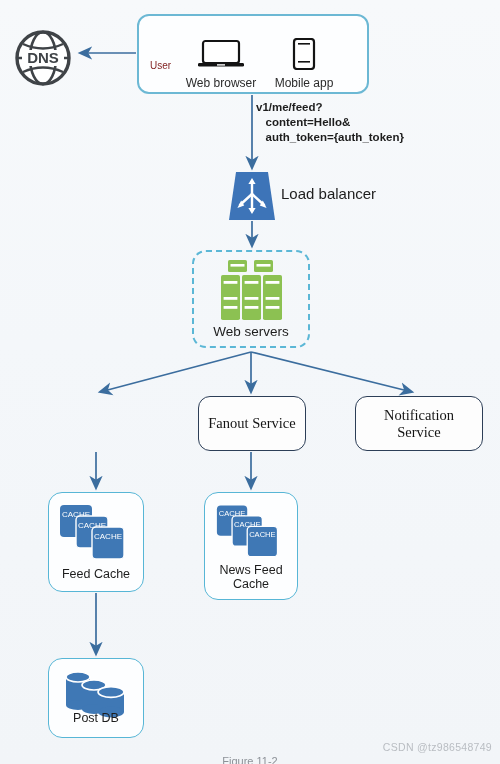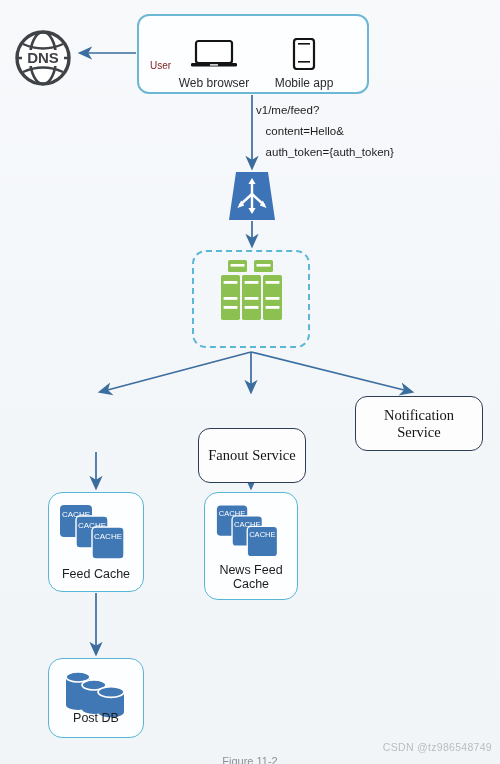--- a/index.html
+++ b/index.html
@@ -51,40 +51,41 @@
     top: 22px;
     width: 86px;
     text-align: center;
   }
   .client-label {
     font-size: 12px;
     color: #2b2b2b;
     margin-top: 2px;
     white-space: nowrap;
   }
-  .client.browser { left: 32px; }
+  .client.browser { left: 39px; }
   .client.mobile  { left: 122px; }
 
   
   .dns-node {
     left: 12px;
     top: 27px;
     width: 62px;
     height: 62px;
   }
 
   
   .req-label {
     left: 256px;
     top: 100px;
     width: 185px;
     font-size: 11.5px;
-    line-height: 21px;
+    line-height: 15px;
     color: #1d1d1d;
     white-space: pre;
+    font-weight: bold;
   }
 
   
   .lb-node {
     left: 229px;
     top: 172px;
     width: 46px;
     height: 48px;
   }
   .lb-label {
@@ -131,21 +132,21 @@
     color: #141414;
     display: flex;
     align-items: center;
     justify-content: center;
     text-align: center;
     line-height: 17px;
     top: 396px;
     height: 55px;
   }
   .service-box.post    { left: 40px;  width: 112px; }
-  .service-box.fanout  { left: 198px; width: 108px; margin-top: 32px; }
+  .service-box.fanout  { left: 198px; width: 108px; }
   .service-box.notif   { left: 355px; width: 128px; }
 
   
   .store-box {
     border: 1.8px solid #57b6d6;
     border-radius: 14px;
     background: #fdfeff;
   }
   .store-label {
     position: absolute;
@@ -280,20 +281,21 @@
         <line x1="23" y1="9" x2="23" y2="39"></line>
         <line x1="23" y1="22" x2="11" y2="33"></line>
         <line x1="23" y1="22" x2="35" y2="33"></line>
       </g>
       <path d="M23 6 L26.6 12 L19.4 12 Z" fill="#ffffff"></path>
       <path d="M23 42 L26.6 36 L19.4 36 Z" fill="#ffffff"></path>
       <path d="M8.4 36 L15.2 33.6 L12.2 28.4 Z" fill="#ffffff"></path>
       <path d="M37.6 36 L30.8 33.6 L33.8 28.4 Z" fill="#ffffff"></path>
     </svg>
   </div>
+  <div class="node lb-label">Load balancer</div>
 
   <div class="node webservers-box">
     <svg class="rack-art" width="76" height="62" viewBox="0 0 76 62">
 
       <rect x="15" y="0" width="19" height="12" rx="1.6" fill="#8cc152"></rect>
       <rect x="17.5" y="4" width="14" height="2.6" fill="#ffffff"></rect>
       <rect x="41" y="0" width="19" height="12" rx="1.6" fill="#8cc152"></rect>
       <rect x="43.5" y="4" width="14" height="2.6" fill="#ffffff"></rect>
 
       <rect x="8" y="15" width="19" height="45" rx="1.8" fill="#8cc152"></rect>
@@ -304,20 +306,21 @@
       <rect x="29" y="15" width="19" height="45" rx="1.8" fill="#8cc152"></rect>
       <rect x="31.6" y="21" width="13.8" height="2.8" fill="#ffffff"></rect>
       <rect x="31.6" y="37" width="13.8" height="2.8" fill="#ffffff"></rect>
       <rect x="31.6" y="46" width="13.8" height="2.8" fill="#ffffff"></rect>
 
       <rect x="50" y="15" width="19" height="45" rx="1.8" fill="#8cc152"></rect>
       <rect x="52.6" y="21" width="13.8" height="2.8" fill="#ffffff"></rect>
       <rect x="52.6" y="37" width="13.8" height="2.8" fill="#ffffff"></rect>
       <rect x="52.6" y="46" width="13.8" height="2.8" fill="#ffffff"></rect>
     </svg>
+    <div class="webservers-label">Web servers</div>
   </div>
 
   <div class="node service-box fanout">
     <span>Fanout Service</span>
   </div>
   <div class="node service-box notif">
     <span style="white-space:pre-line">Notification
 Service</span>
   </div>
 

